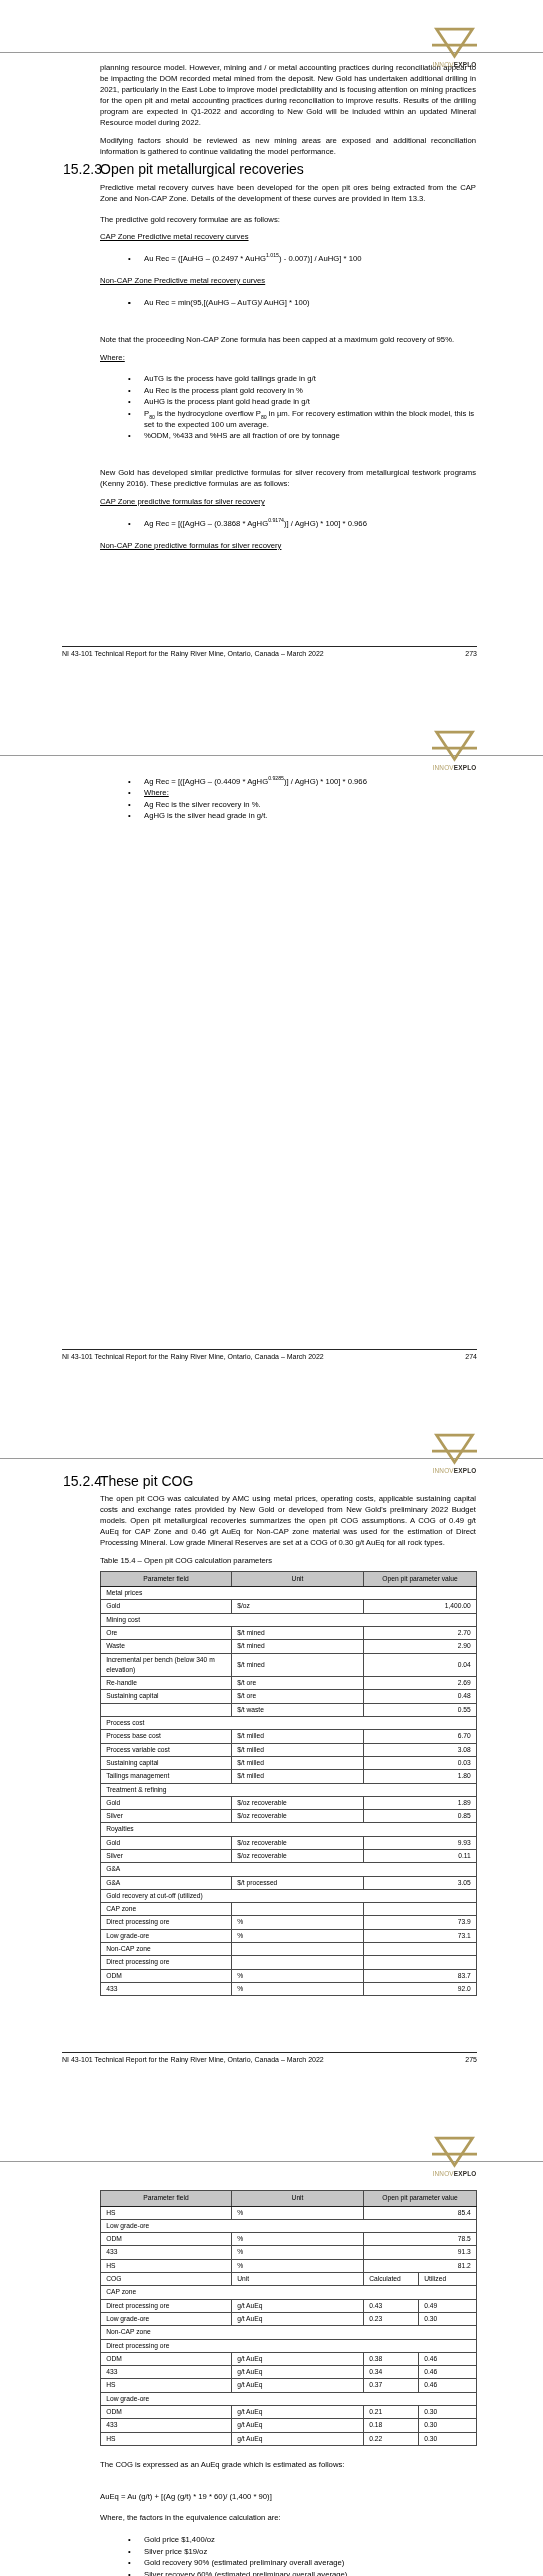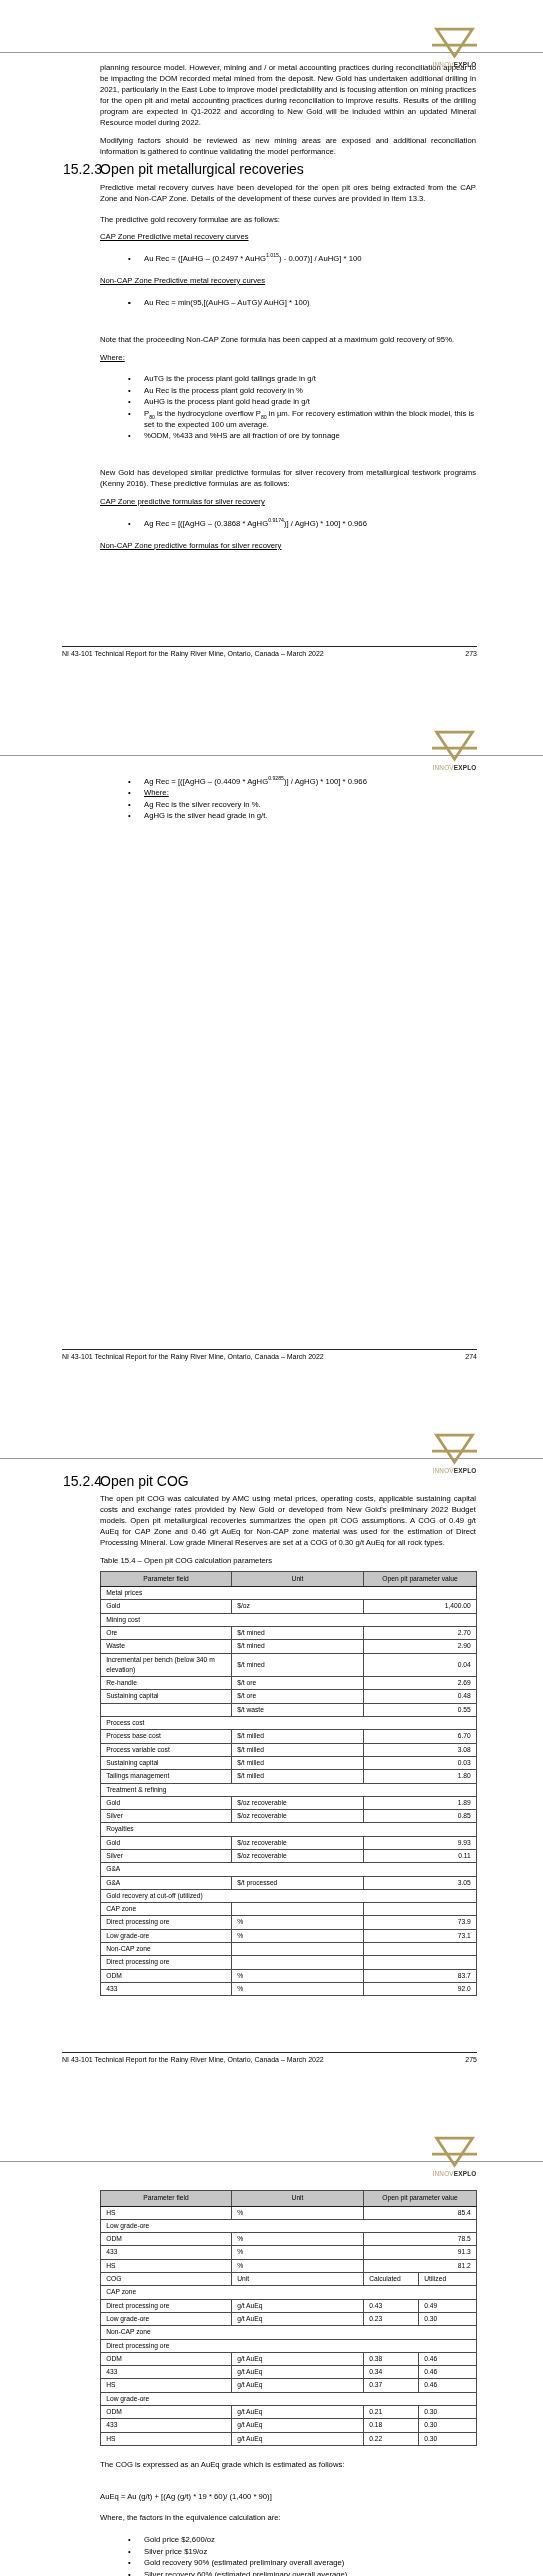--- a/index.html
+++ b/index.html
@@ -66,21 +66,21 @@
           <div class="bullet-row"><span class="bdot">•</span><span>Au Rec = ([AuHG – (0.2497 * AuHG<sup>1.015</sup>) - 0.007)] / AuHG] * 100</span></div>
         </div>
         <div class="uhead">Non-CAP Zone Predictive metal recovery curves</div>
         <div class="bullets wide">
           <div class="bullet-row"><span class="bdot">•</span></div>
           <div class="bullet-row"><span class="bdot">•</span><span>Au Rec = min(95,[(AuHG – AuTG)/ AuHG] * 100)</span></div>
         </div>
         <div class="jp gap">Note that the proceeding Non-CAP Zone formula has been capped at a maximum gold recovery of 95%.</div>
         <div class="uhead">Where:</div>
         <div class="bullets">
-          <div class="bullet-row"><span class="bdot">•</span><span>AuTG is the process plant gold tailings grade in g/t</span></div>
+          <div class="bullet-row"><span class="bdot">•</span><span>AuTG is the process have gold tailings grade in g/t</span></div>
           <div class="bullet-row"><span class="bdot">•</span><span>Au Rec is the process plant gold recovery in %</span></div>
           <div class="bullet-row"><span class="bdot">•</span><span>AuHG is the process plant gold head grade in g/t</span></div>
           <div class="bullet-row"><span class="bdot">•</span><span>P<sub>80</sub> is the hydrocyclone overflow P<sub>80</sub> in µm. For recovery estimation within the block model, this is set to the expected 100 um average.</span></div>
           <div class="bullet-row"><span class="bdot">•</span><span>%ODM, %433 and %HS are all fraction of ore by tonnage</span></div>
         </div>
         <div class="jp gap">New Gold has developed similar predictive formulas for silver recovery from metallurgical testwork programs (Kenny 2016). These predictive formulas are as follows:</div>
         <div class="uhead">CAP Zone predictive formulas for silver recovery</div>
         <div class="bullets wide">
           <div class="bullet-row"><span class="bdot">•</span><span>Ag Rec = [([AgHG – (0.3868 * AgHG<sup>0.9174</sup>)] / AgHG) * 100] * 0.966</span></div>
         </div>
@@ -124,21 +124,21 @@
         <svg width="45" height="32" viewBox="0 0 88 62">
           <polygon points="9,4 79,4 44,57" fill="none" stroke="#b19b5c" stroke-width="5.5"></polygon>
           <line x1="0" y1="35" x2="88" y2="35" stroke="#b19b5c" stroke-width="5.5"></line>
         </svg>
       </span>
       <div class="brand">
         <span class="brand-light">INNOV</span><span class="brand-bold">EXPLO</span>
       </div>
     </div>
     <div class="content">
-        <div class="heading"><span class="num">15.2.4</span><span>Open pit COG</span></div>
+        <div class="heading"><span class="num">15.2.4</span><span>These pit COG</span></div>
         <div class="jp">The open pit COG was calculated by AMC using metal prices, operating costs, applicable sustaining capital costs and exchange rates provided by New Gold or developed from New Gold's preliminary 2022 Budget models. Open pit metallurgical recoveries summarizes the open pit COG assumptions. A COG of 0.49 g/t AuEq for CAP Zone and 0.46 g/t AuEq for Non-CAP zone material was used for the estimation of Direct Processing Mineral. Low grade Mineral Reserves are set at a COG of 0.30 g/t AuEq for all rock types.</div>
         <div class="caption">Table 15.4 – Open pit COG calculation parameters</div>
         <table class="cog">
           <colgroup>
             <col style="width: 131px;">
             <col style="width: 132px;">
             <col style="width: 55px;">
             <col style="width: 58px;">
           </colgroup>
           <thead>
@@ -410,21 +410,21 @@
               <td>g/t AuEq</td>
               <td>0.22</td>
               <td>0.30</td>
             </tr>
           </tbody>
         </table>
         <div class="plain mt-lg">The COG is expressed as an AuEq grade which is estimated as follows:</div>
         <div class="formula-line">AuEq = Au (g/t) + [(Ag (g/t) * 19 * 60)/ (1,400 * 90)]</div>
         <div class="plain">Where, the factors in the equivalence calculation are:</div>
         <div class="bullets">
-          <div class="bullet-row"><span class="bdot">•</span><span>Gold price $2,600/oz</span></div>
+          <div class="bullet-row"><span class="bdot">•</span><span>Gold price $1,400/oz</span></div>
           <div class="bullet-row"><span class="bdot">•</span><span>Silver price $19/oz</span></div>
           <div class="bullet-row"><span class="bdot">•</span><span>Gold recovery 90% (estimated preliminary overall average)</span></div>
           <div class="bullet-row"><span class="bdot">•</span><span>Silver recovery 60% (estimated preliminary overall average)</span></div>
         </div>
       </div>
 
   </div>
   </div>
 
 

